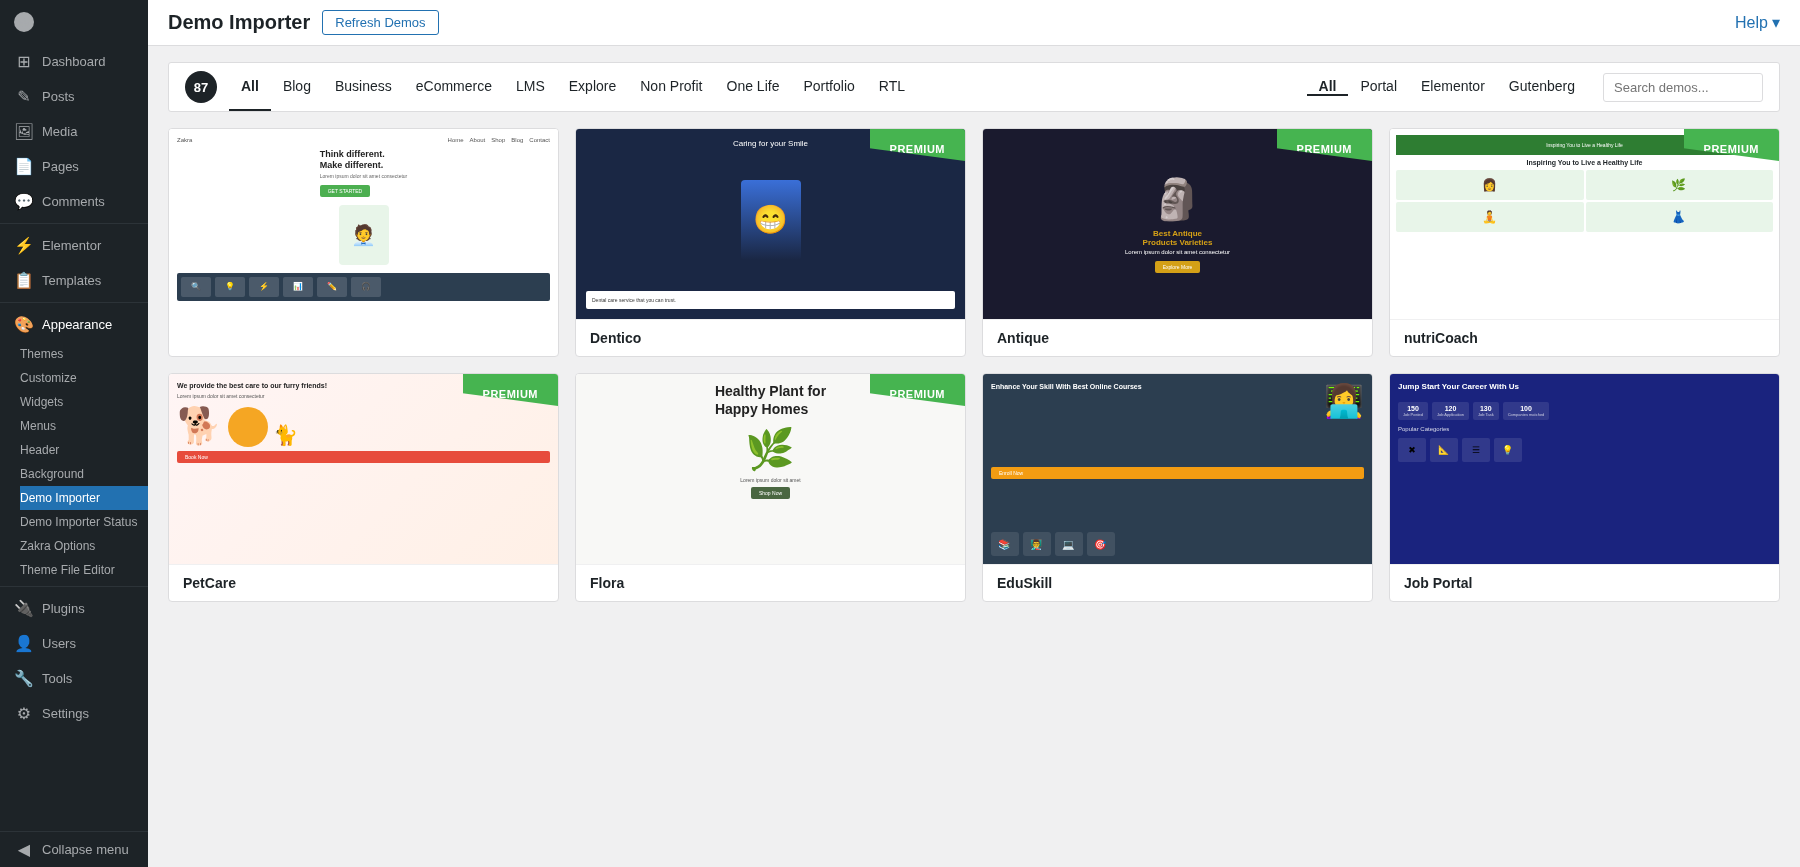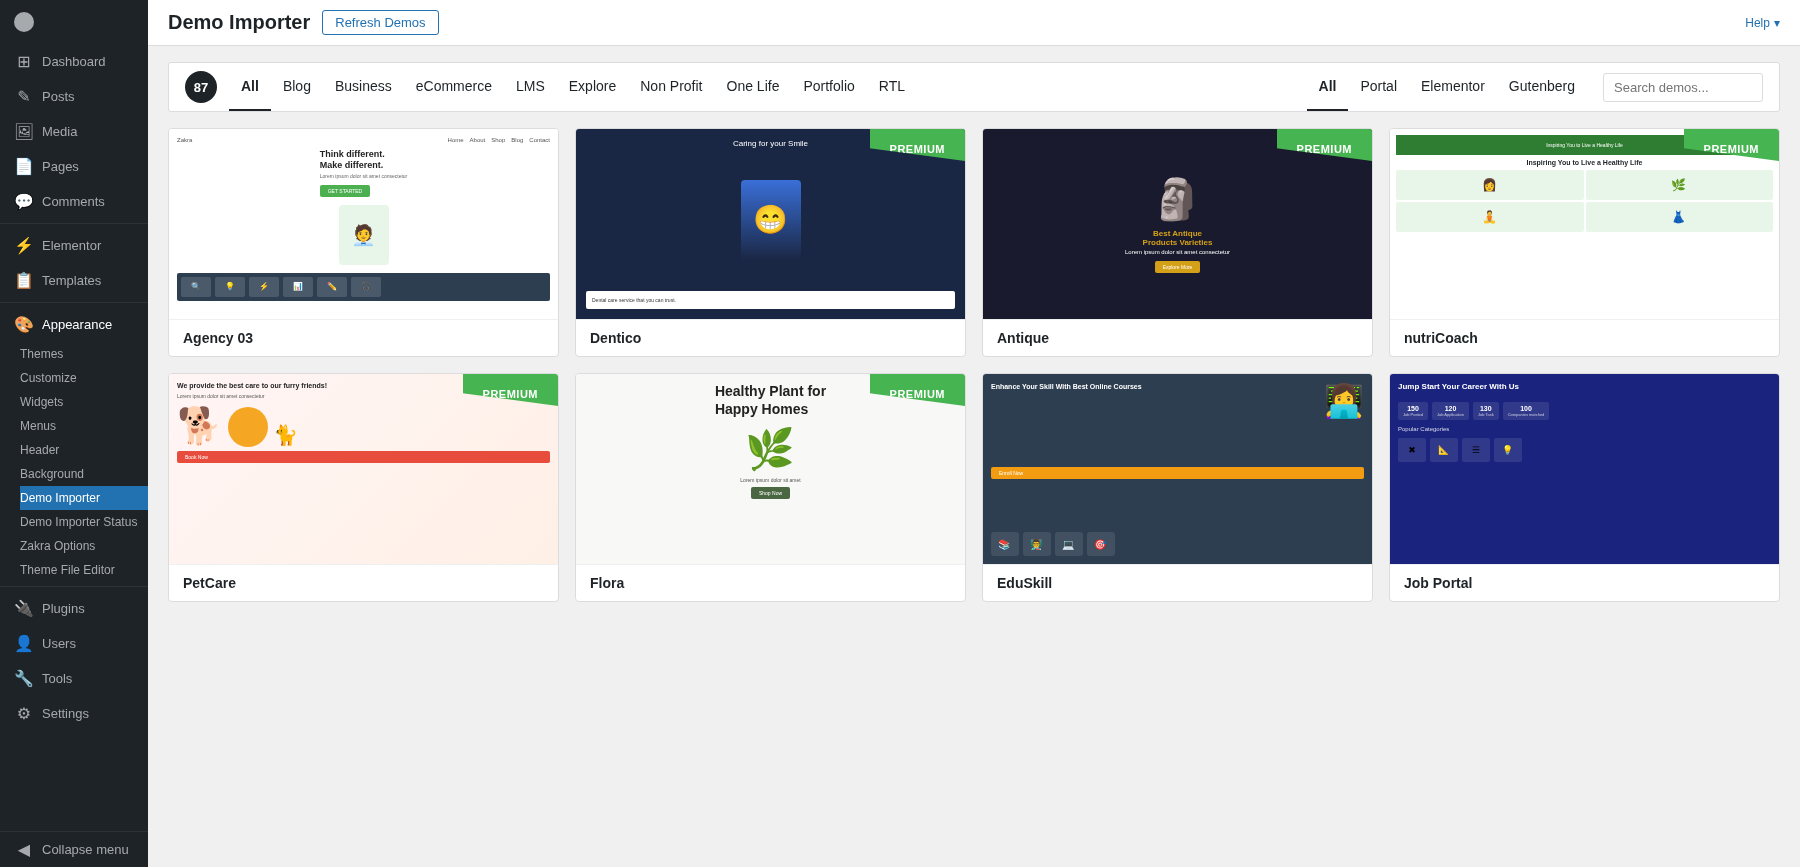--- a/index.html
+++ b/index.html
@@ -64,38 +64,39 @@
       border: 1px solid #2271b1;
       color: #2271b1;
       background: #fff;
       padding: 4px 12px;
       border-radius: 3px;
       cursor: pointer;
       font-size: 13px;
     }
     .topbar-right { display: flex; align-items: center; gap: 8px; }
     .help-btn {
-      background: none; border: none; color: #2271b1; cursor: pointer; font-size: 12px; display: flex; align-items: center; gap: 4px;
+      background: none; border: none; color: #2271b1; cursor: pointer; font-size: 16px; display: flex; align-items: center; gap: 4px;
     }
 
     
     #content {
       flex: 1;
       overflow-y: auto;
       padding: 16px 20px;
       background: #f0f0f1;
     }
 
     
     .filter-bar {
       background: #fff;
       border: 1px solid #dcdcde;
       border-radius: 3px;
       padding: 0 16px;
       display: flex;
+      align-items: center;
       gap: 0;
       margin-bottom: 16px;
       height: 50px;
       justify-content: space-between;
     }
     .filter-left { display: flex; align-items: center; gap: 0; height: 100%; }
     .demo-count {
       background: #1d2327;
       color: #fff;
       border-radius: 50%;
@@ -414,21 +415,20 @@
           </div>
           <div class="bottom-icons">
             <div class="icon-box">🔍</div>
             <div class="icon-box">💡</div>
             <div class="icon-box">⚡</div>
             <div class="icon-box">📊</div>
             <div class="icon-box">✏️</div>
             <div class="icon-box">🎧</div>
           </div>
         </div>
-        <div class="demo-name">Agency 03</div>
       </div>
 
       <div class="demo-card">
         <div class="demo-thumb thumb-dentico">
           <div class="premium-badge">PREMIUM</div>
           <div class="headline">Caring for your Smile</div>
           <div class="person">😁</div>
           <div class="bottom">
             <div class="bottom-text">Dental care service that you can trust.</div>
           </div>

